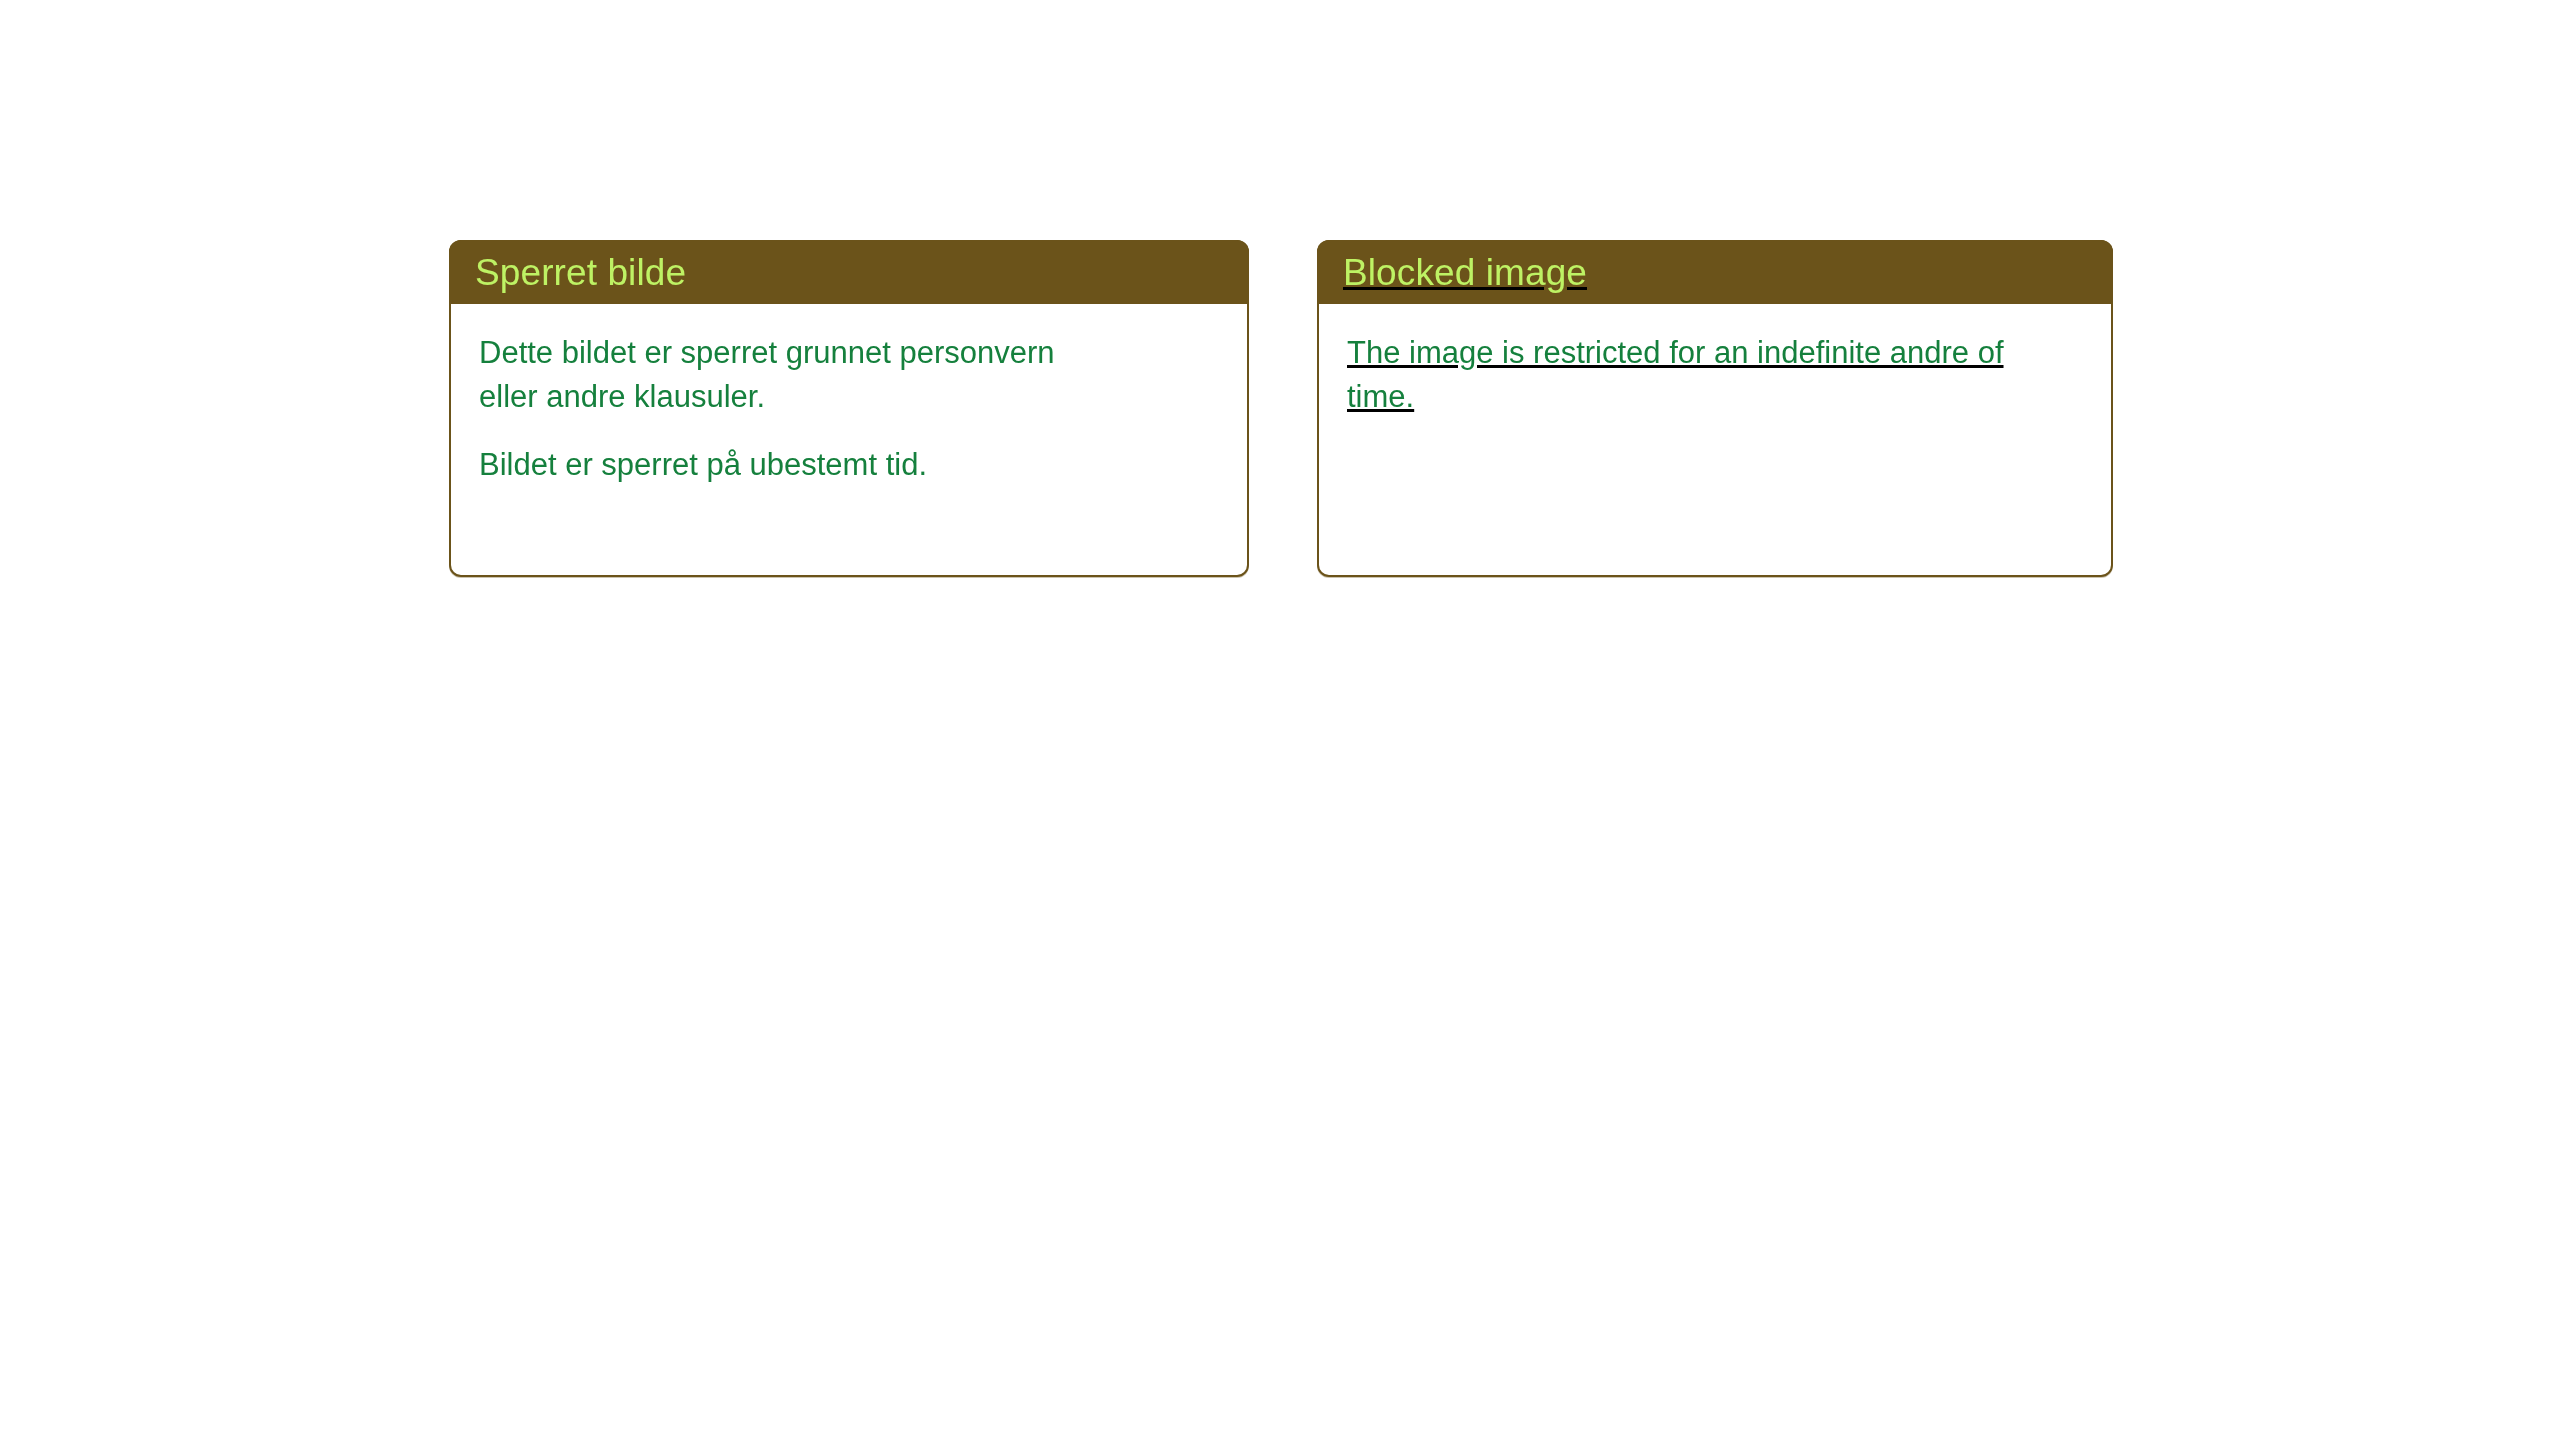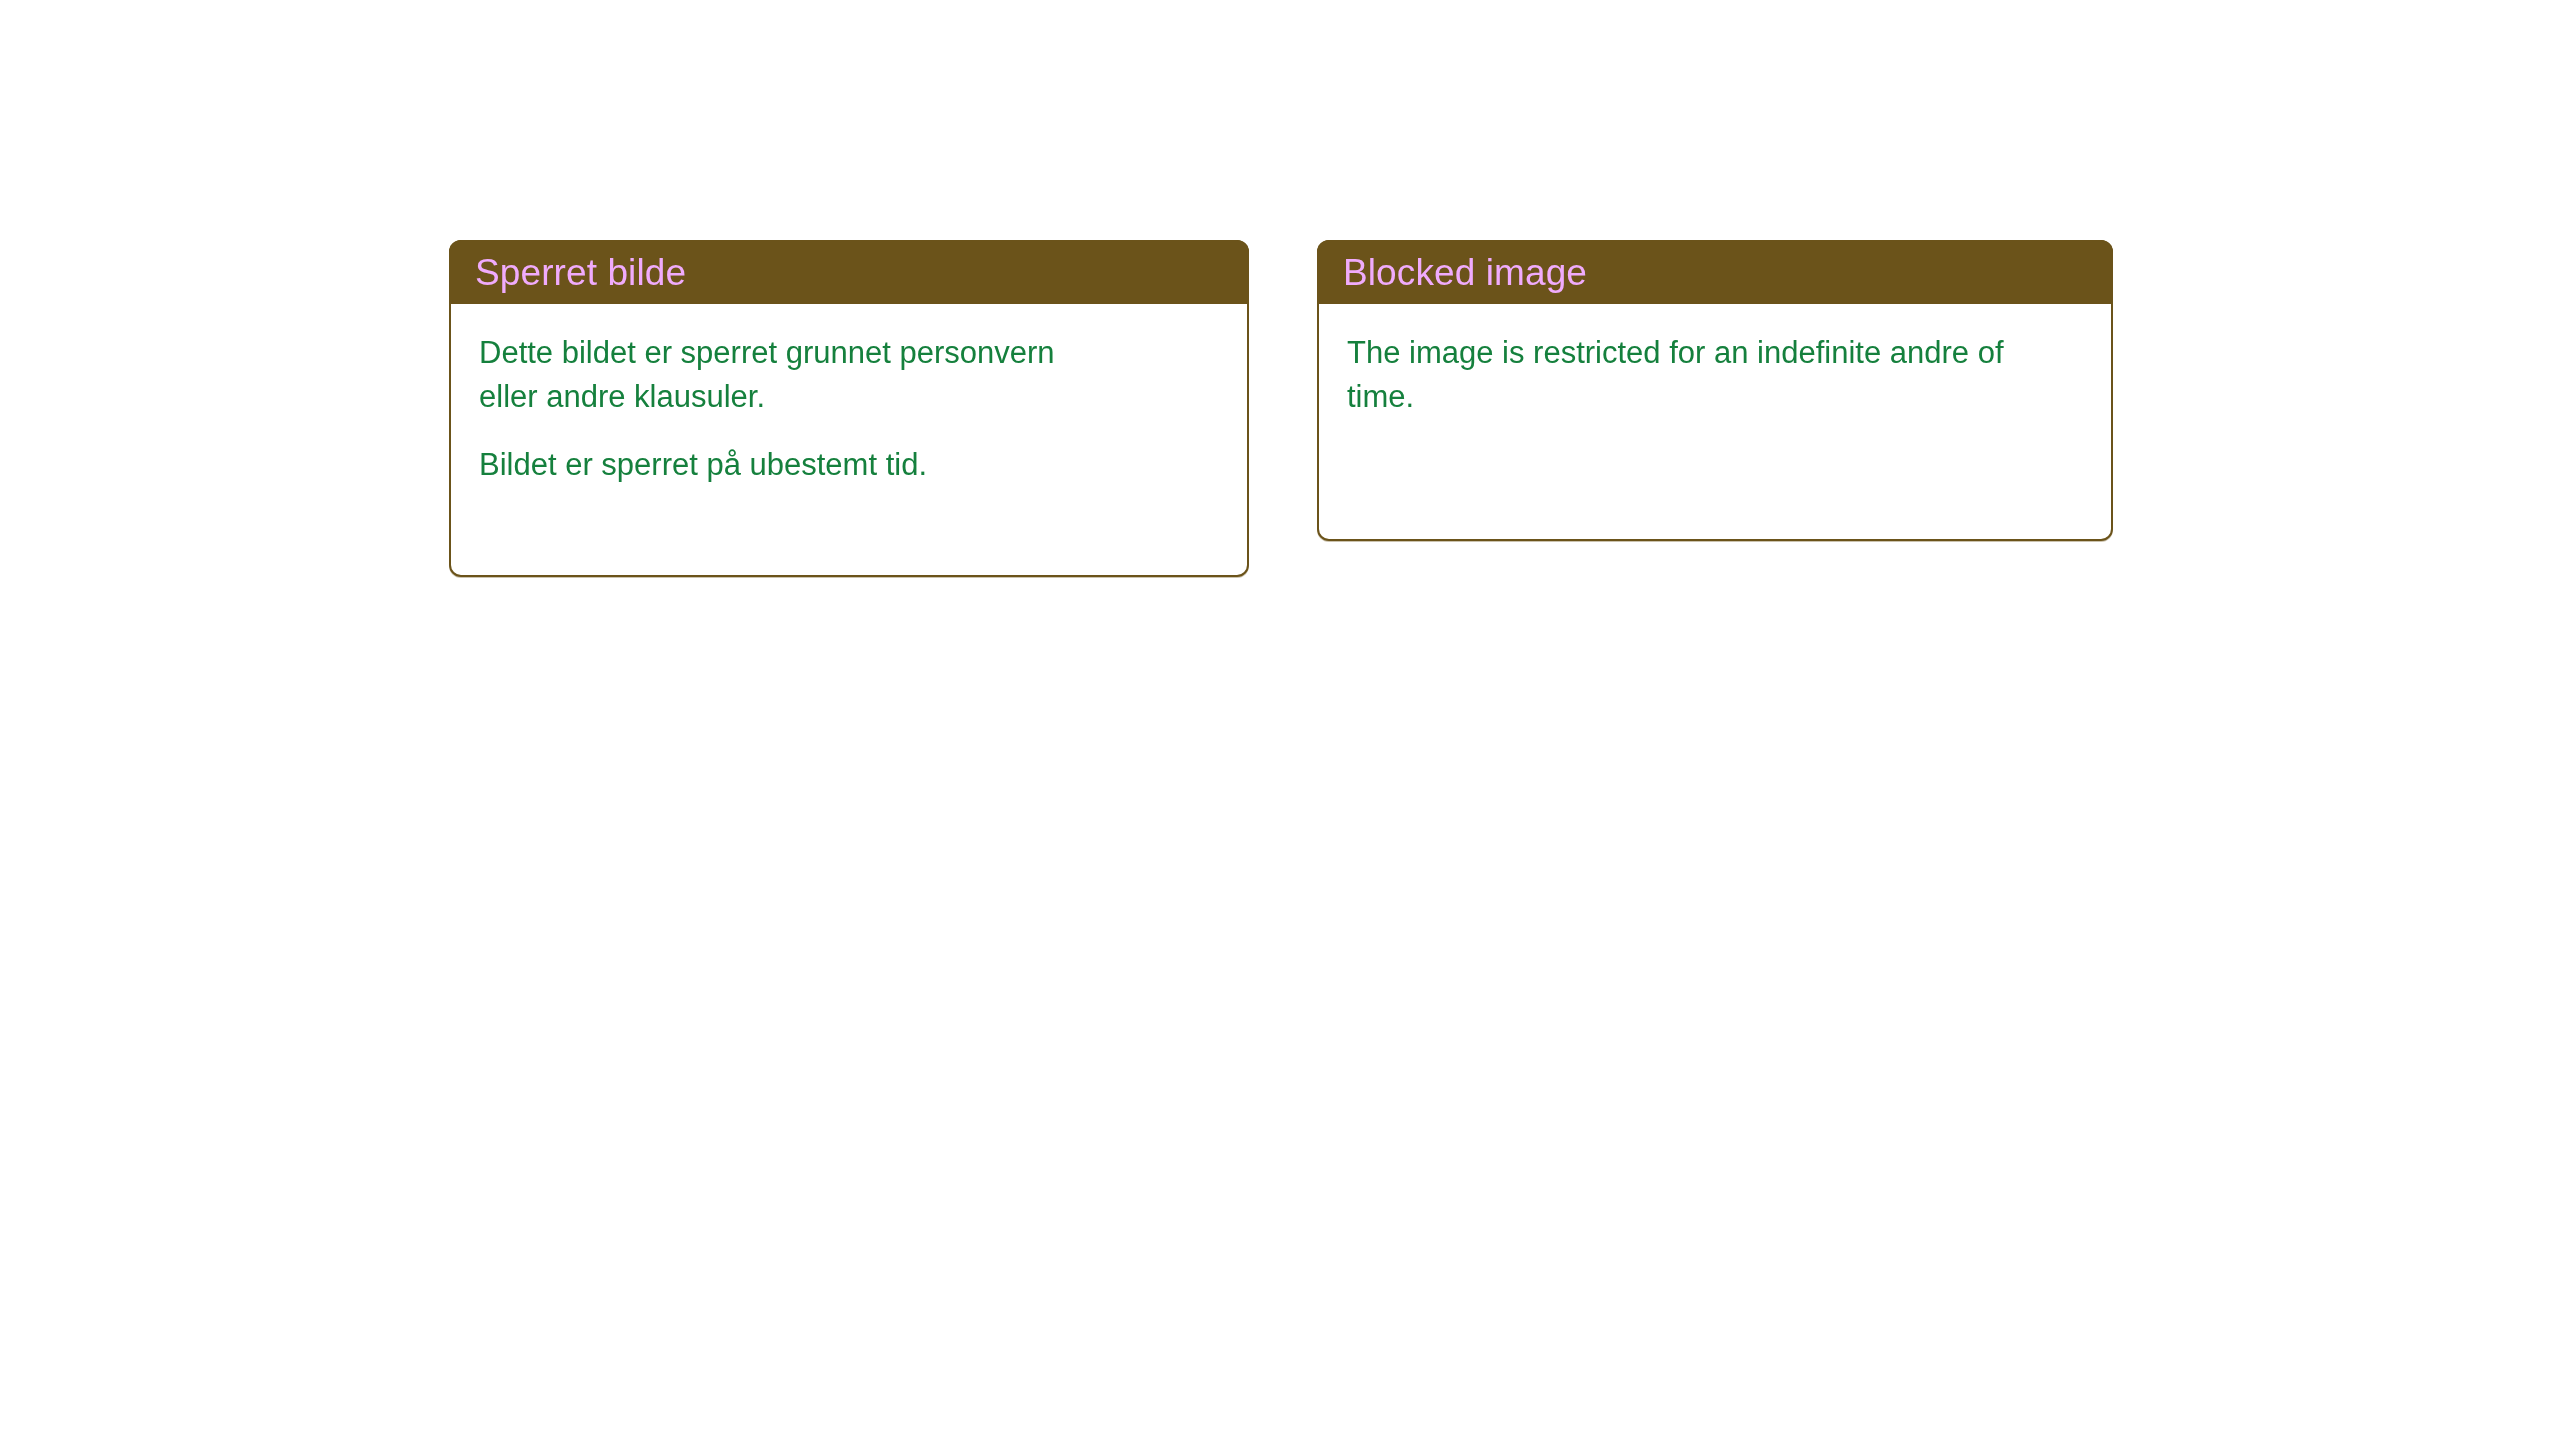--- a/index.html
+++ b/index.html
@@ -27,36 +27,36 @@
   .panel {
     position: relative;
     box-sizing: border-box;
     background: #ffffff;
     border: 2px solid #6b531a;
     border-radius: 12px;
     box-shadow: 0 1px 0 rgba(107, 83, 26, 0.35);
   }
 
   .panel--primary { width: 800px; height: 337px; }
-  .panel--secondary { width: 796px; height: 301px; }
+  .panel--secondary { width: 796px; height: 337px; text-decoration: underline; }
 
   .panel-header {
     box-sizing: border-box;
     height: 64px;
     margin: -2px -2px 0 -2px;
     background: #6b531a;
     border-top-left-radius: 12px;
     border-top-right-radius: 12px;
     display: flex;
     align-items: center;
     padding: 0 0 0 26px;
   }
 
   .panel-title {
-    color: #f0abfc;
+    color: #bef264;
     font-size: 37px;
     font-weight: 400;
     line-height: 1;
     letter-spacing: 0.1px;
     white-space: nowrap;
   }
 
   .panel-body {
     box-sizing: border-box;
     padding: 27px 30px 0 28px;

